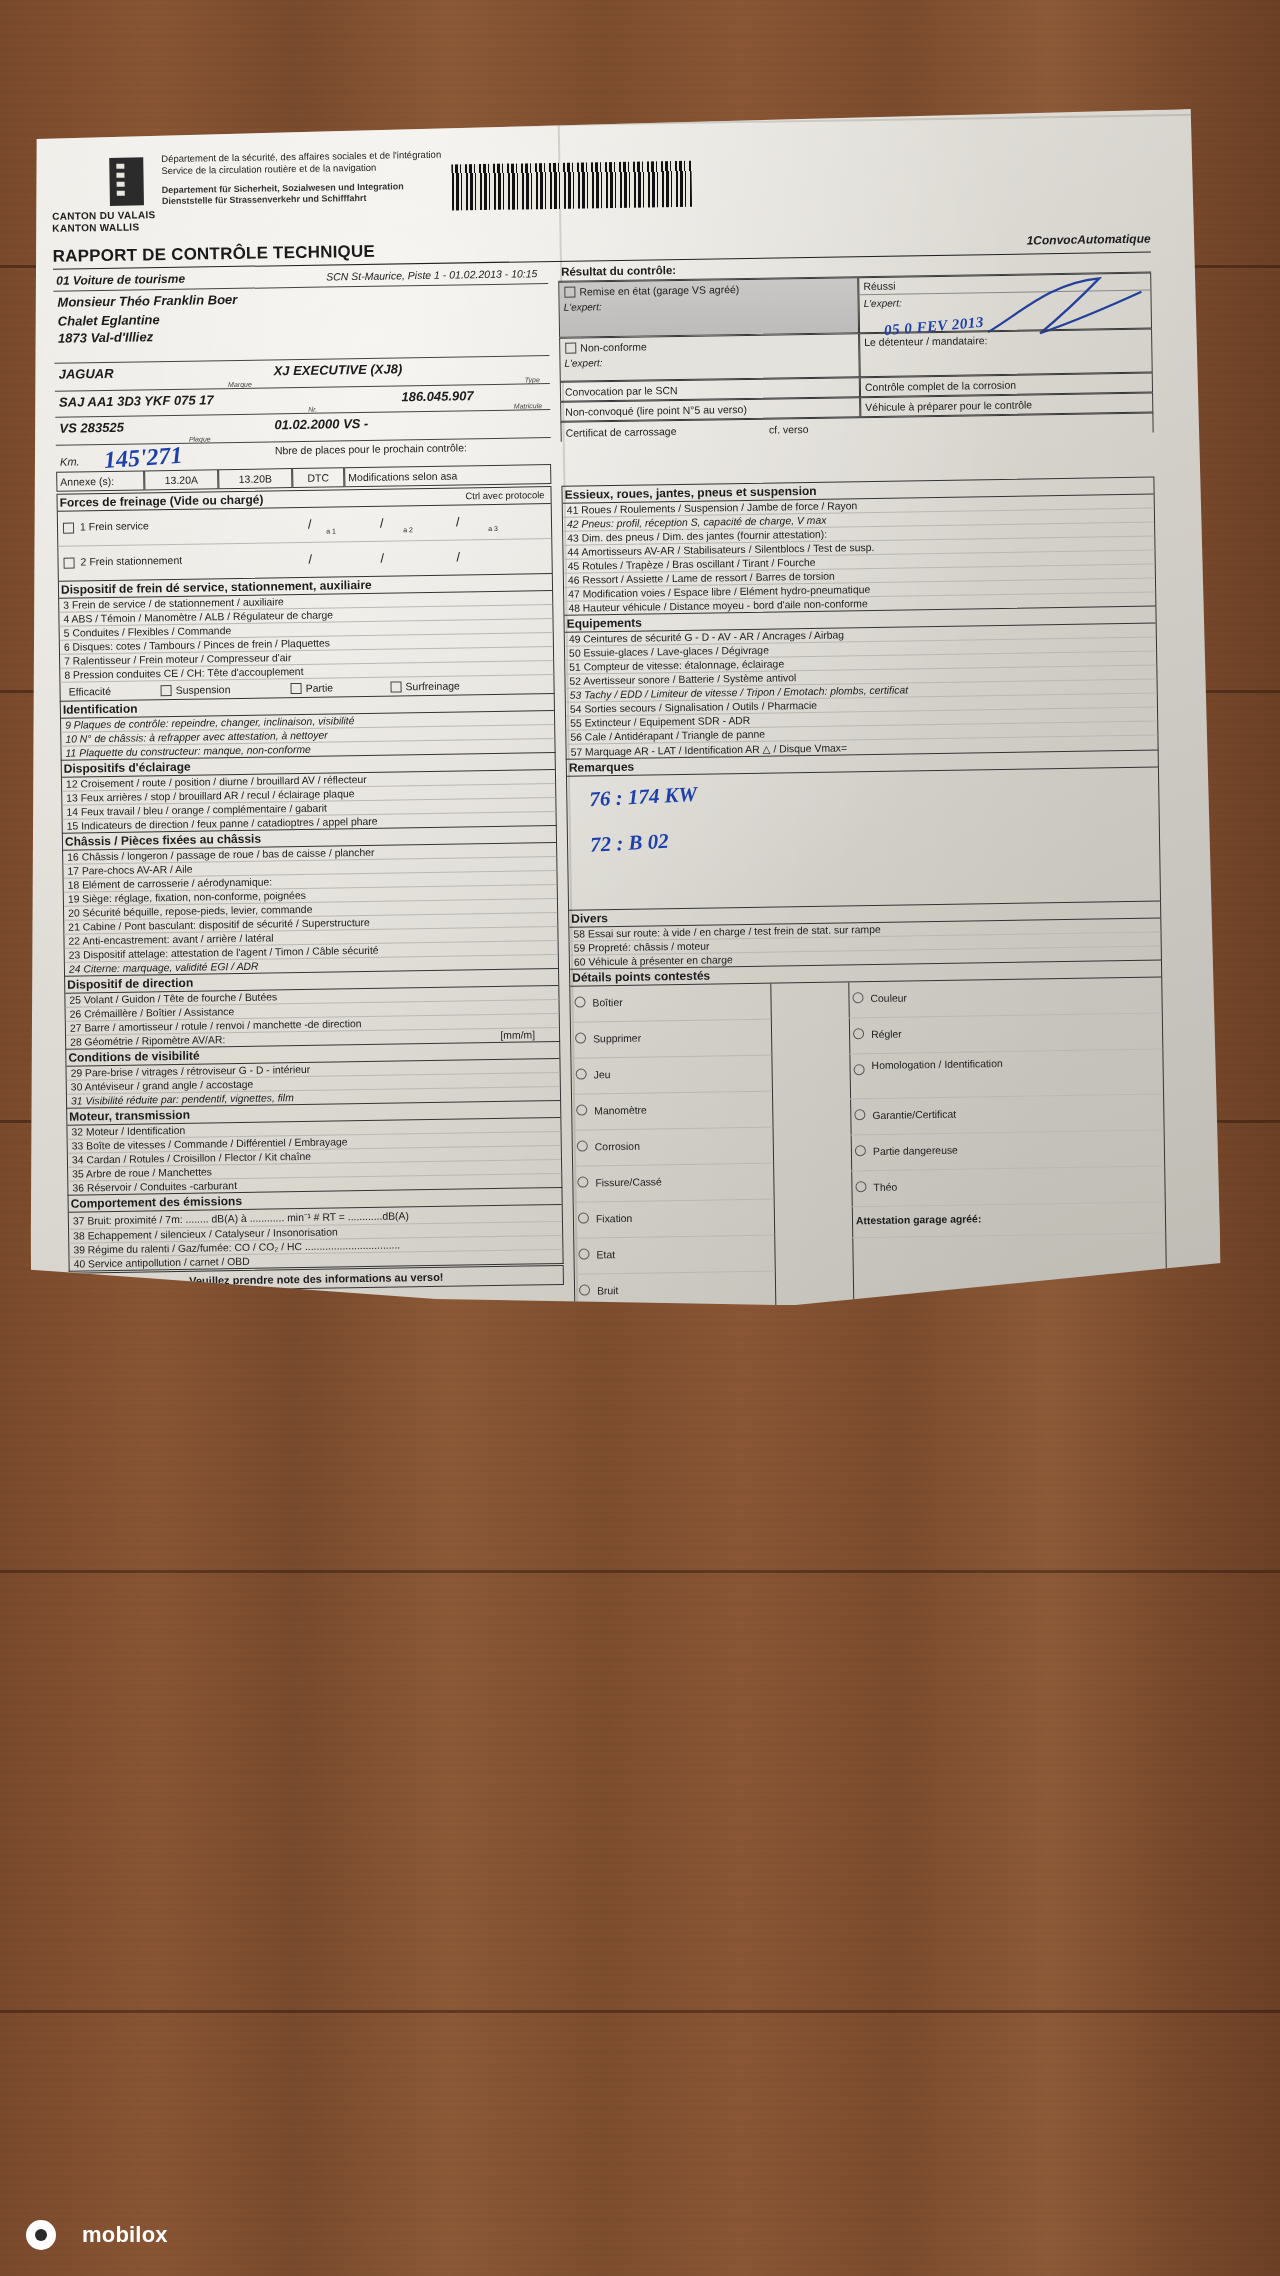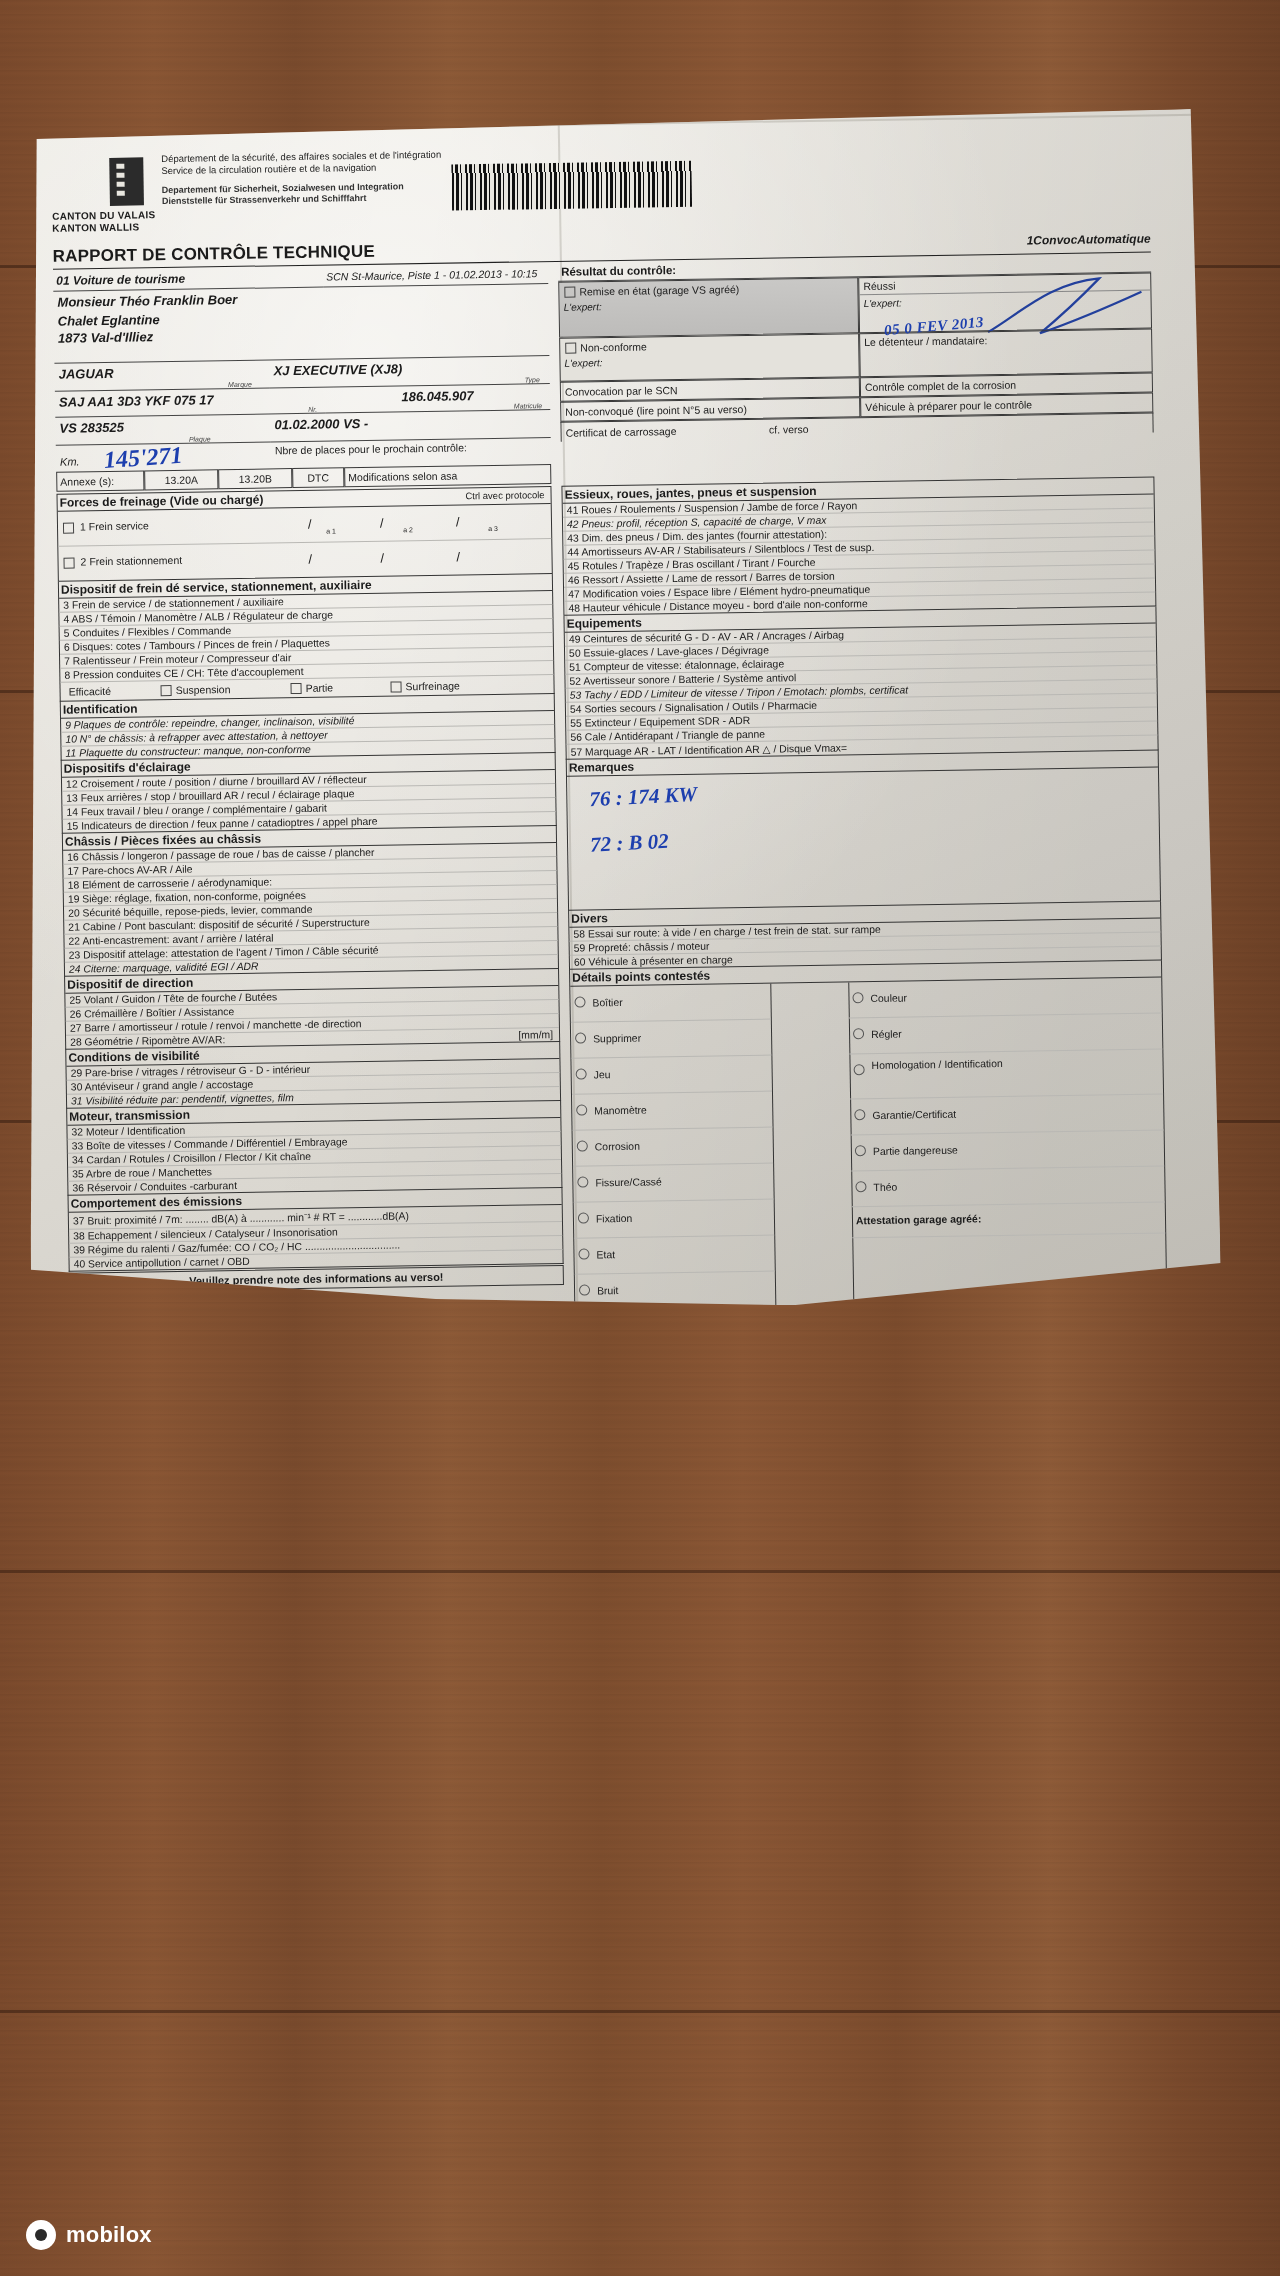--- a/index.html
+++ b/index.html
@@ -65,21 +65,21 @@
   .cb{display:inline-block;width:9px;height:9px;border:1px solid #444;margin-right:6px;vertical-align:-1px;}
 
   .hand{font-family:"Liberation Serif", serif;color:#1d3fae;font-style:italic;font-weight:bold;}
   .sig{position:absolute;color:#24409e;}
 
   .radio{display:inline-block;width:9px;height:9px;border:1px solid #555;border-radius:50%;margin-right:7px;vertical-align:-1px;}
 
   .footnote{text-align:center;font-size:11px;font-weight:bold;border-top:1px solid #333;padding-top:2px;}
 
   
-  #wm{position:absolute;left:26px;bottom:26px;display:flex;align-items:center;gap:10px;}
+  #wm{position:absolute;left:26px;bottom:26px;display:flex;align-items:center;gap:26px;}
   #wm .ring{width:30px;height:30px;border-radius:50%;background:#fff;position:relative;}
   #wm .ring::after{content:"";position:absolute;left:9px;top:9px;width:12px;height:12px;border-radius:50%;background:#2a2a2a;}
   #wm span{color:#fff;font-size:22px;font-weight:bold;letter-spacing:.2px;}
 </style>
 </head>
 <body>
 
 <div class="plank-seam" style="top:265px;"></div>
 <div class="plank-seam" style="top:690px;"></div>
 <div class="plank-seam" style="top:1120px;"></div>
@@ -311,21 +311,21 @@
           <div class="line it" style="border-bottom:none;">24  Citerne: marquage, validité EGI / ADR</div>
         </div>
 
         <div style="border:1px solid #333;border-top:none;">
           <div class="sect-h">Dispositif de direction</div>
           <div class="line">25  Volant / Guidon / Tête de fourche / Butées</div>
           <div class="line">26  Crémaillère / Boîtier / Assistance</div>
           <div class="line">27  Barre / amortisseur / rotule / renvoi / manchette -de direction</div>
           <div class="line" style="border-bottom:none;position:relative;">
             <span>28  Géométrie / Ripomètre AV/AR:</span>
-            <span style="position:absolute;right:6px;">[mm/m]</span>
+            <span style="position:absolute;right:24px;">[mm/m]</span>
           </div>
         </div>
 
         <div style="border:1px solid #333;border-top:none;">
           <div class="sect-h">Conditions de visibilité</div>
           <div class="line">29  Pare-brise / vitrages / rétroviseur G - D - intérieur</div>
           <div class="line">30  Antéviseur / grand angle / accostage</div>
           <div class="line it" style="border-bottom:none;">31  Visibilité réduite par: pendentif, vignettes, film</div>
         </div>
 

